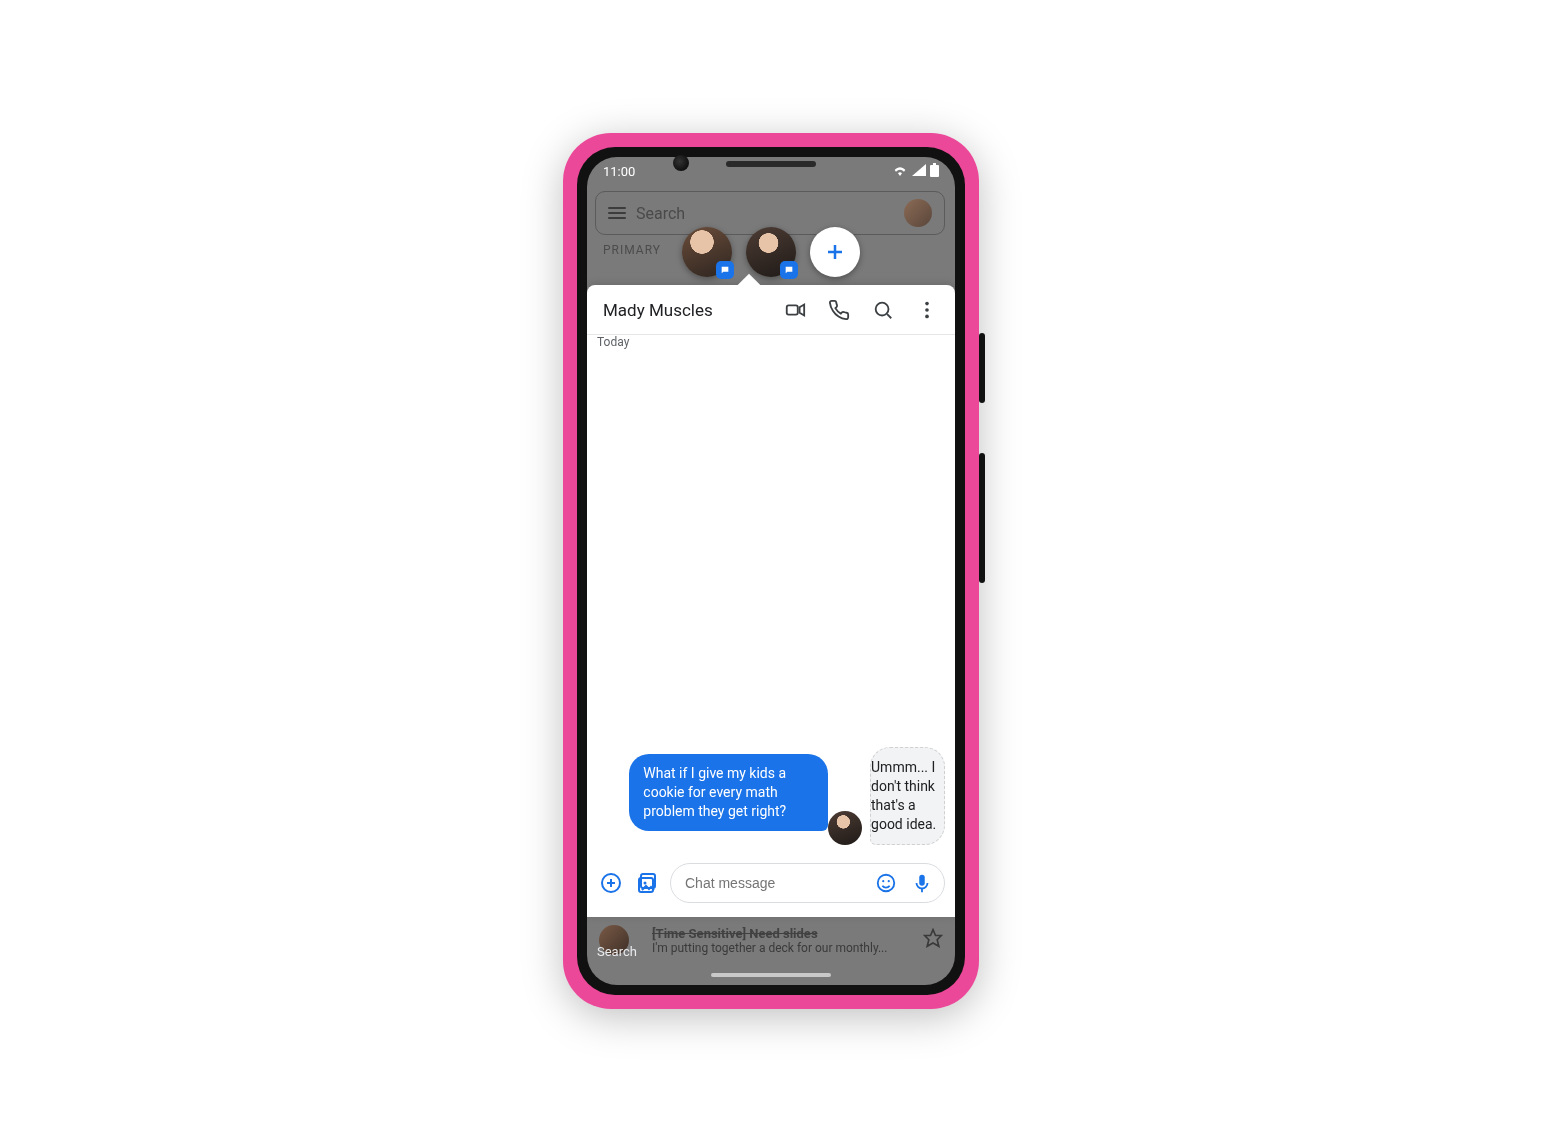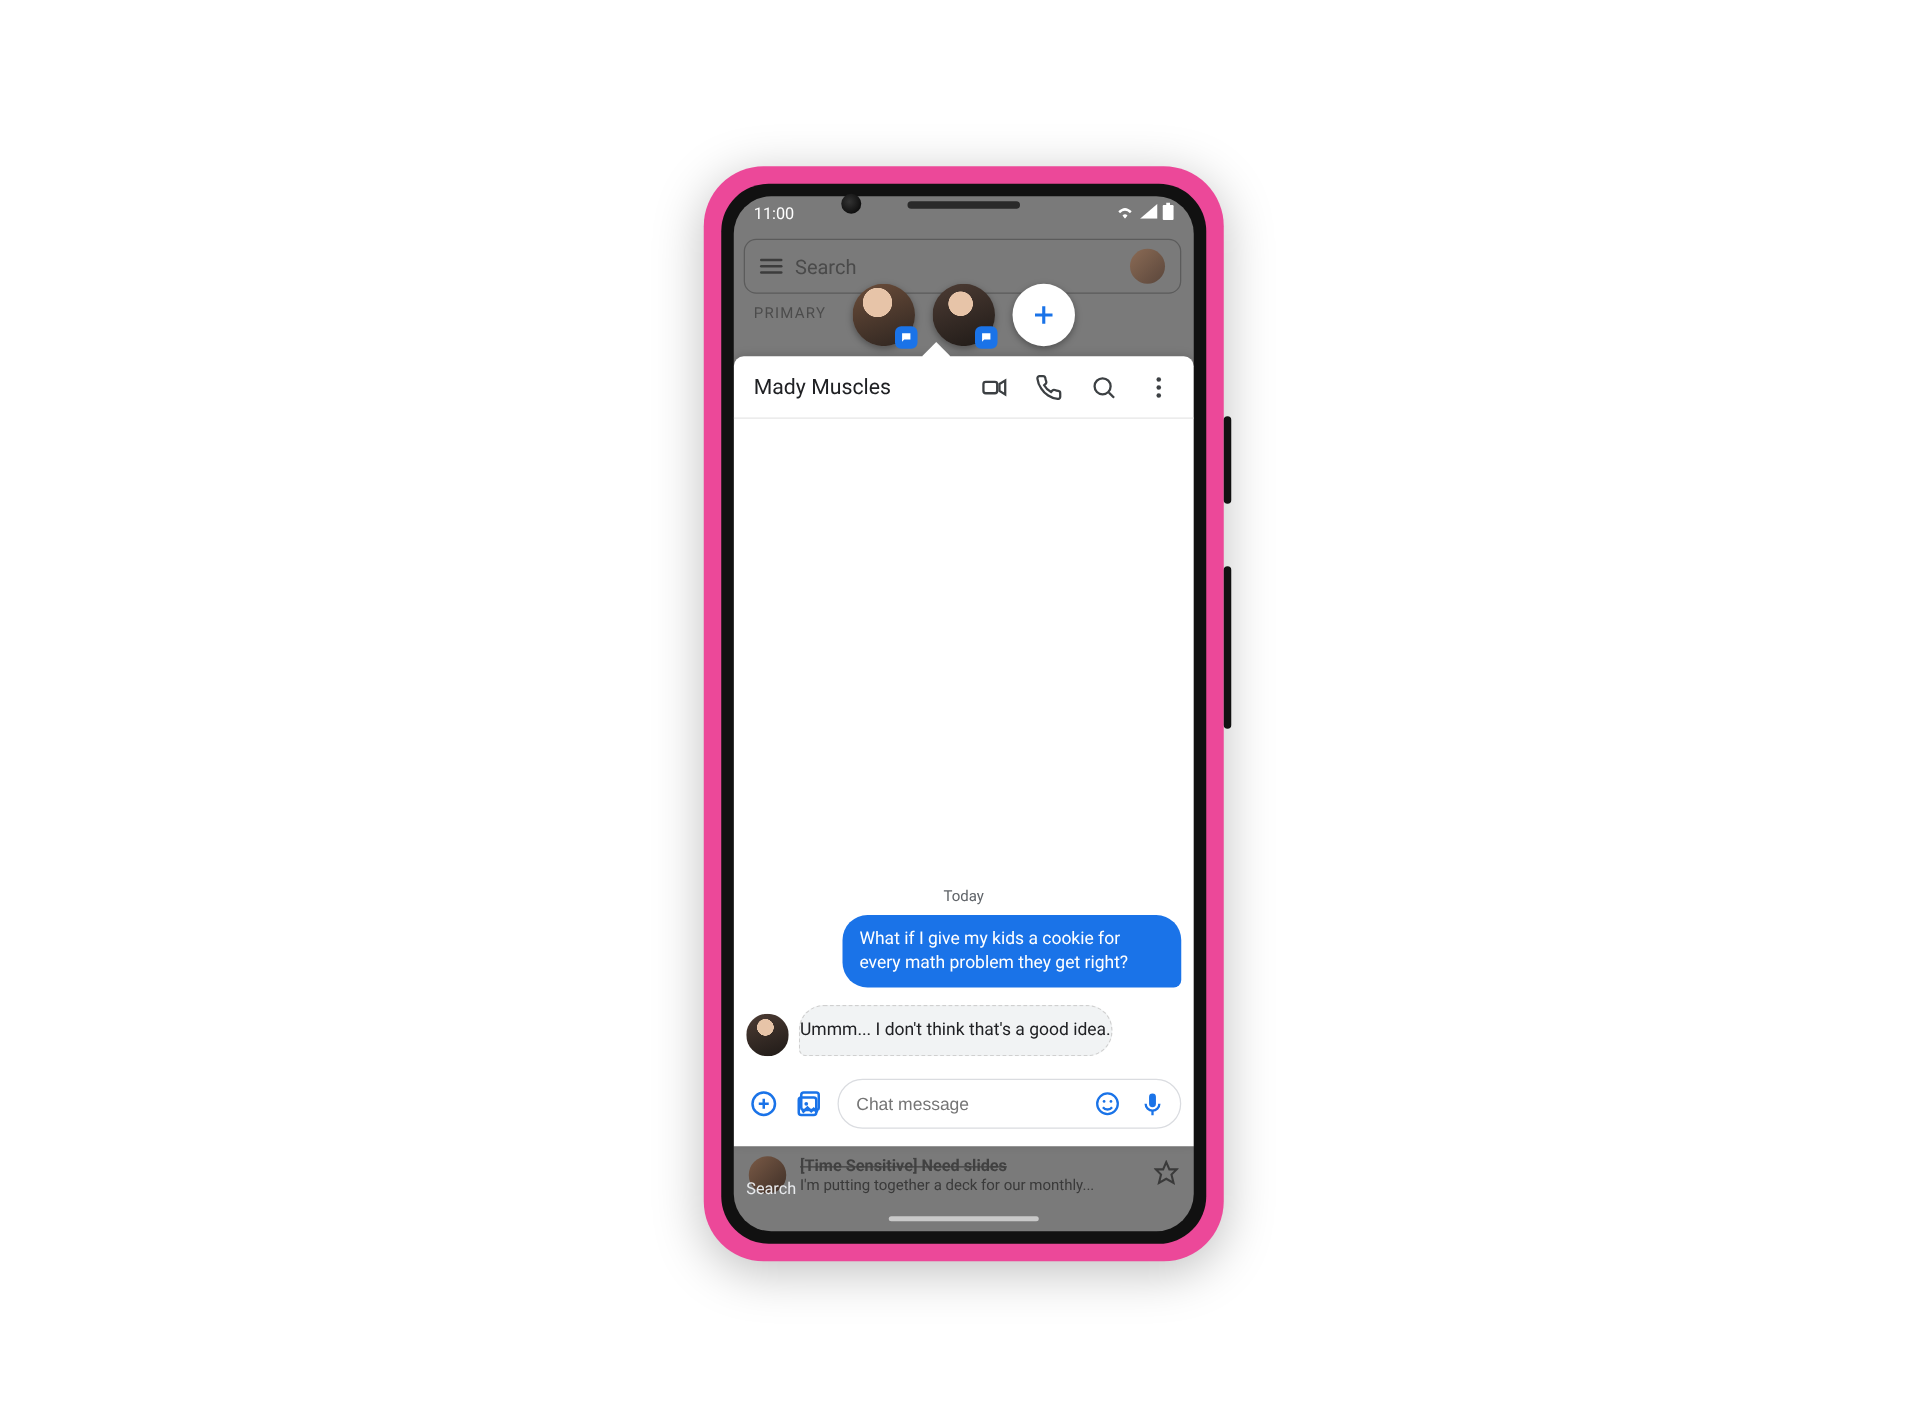--- a/index.html
+++ b/index.html
@@ -168,21 +168,21 @@
     display:flex;align-items:center;justify-content:center;
     border-radius:50%;
   }
   .hicon svg{width:22px;height:22px;stroke:#3c4043;fill:none;stroke-width:2;}
   .hicon.more svg{fill:#3c4043;stroke:none;}
 
   .card-body{
     flex:1;
     overflow:hidden;
     display:flex;
-    flex-direction:column;
+    flex-direction:row;
     justify-content:flex-end;
     padding: 0 10px 8px 10px;
   }
   .day-label{
     text-align:center;
     font-size:12px;
     color:#5f6368;
     margin-bottom:8px;
   }
   .msg-out{
@@ -247,21 +247,21 @@
   }
   .ficon svg{width:22px;height:22px;fill:#1a73e8;}
 
   
   .bottom-peek{
     position:absolute;
     left:0;right:0;bottom:22px;
     height:46px;
     display:flex;align-items:center;
     padding:0 12px;
-    gap:11px;
+    gap:23px;
     color:#3a3a3a;
     margin-top:46px;
   }
   .bottom-peek .av{
     width:30px;height:30px;border-radius:50%;
     background:linear-gradient(135deg,#7a5a46,#3e2f27);
     flex-shrink:0;
   }
   .bottom-peek .txt{flex:1;overflow:hidden;}
   .bottom-peek .subj{

